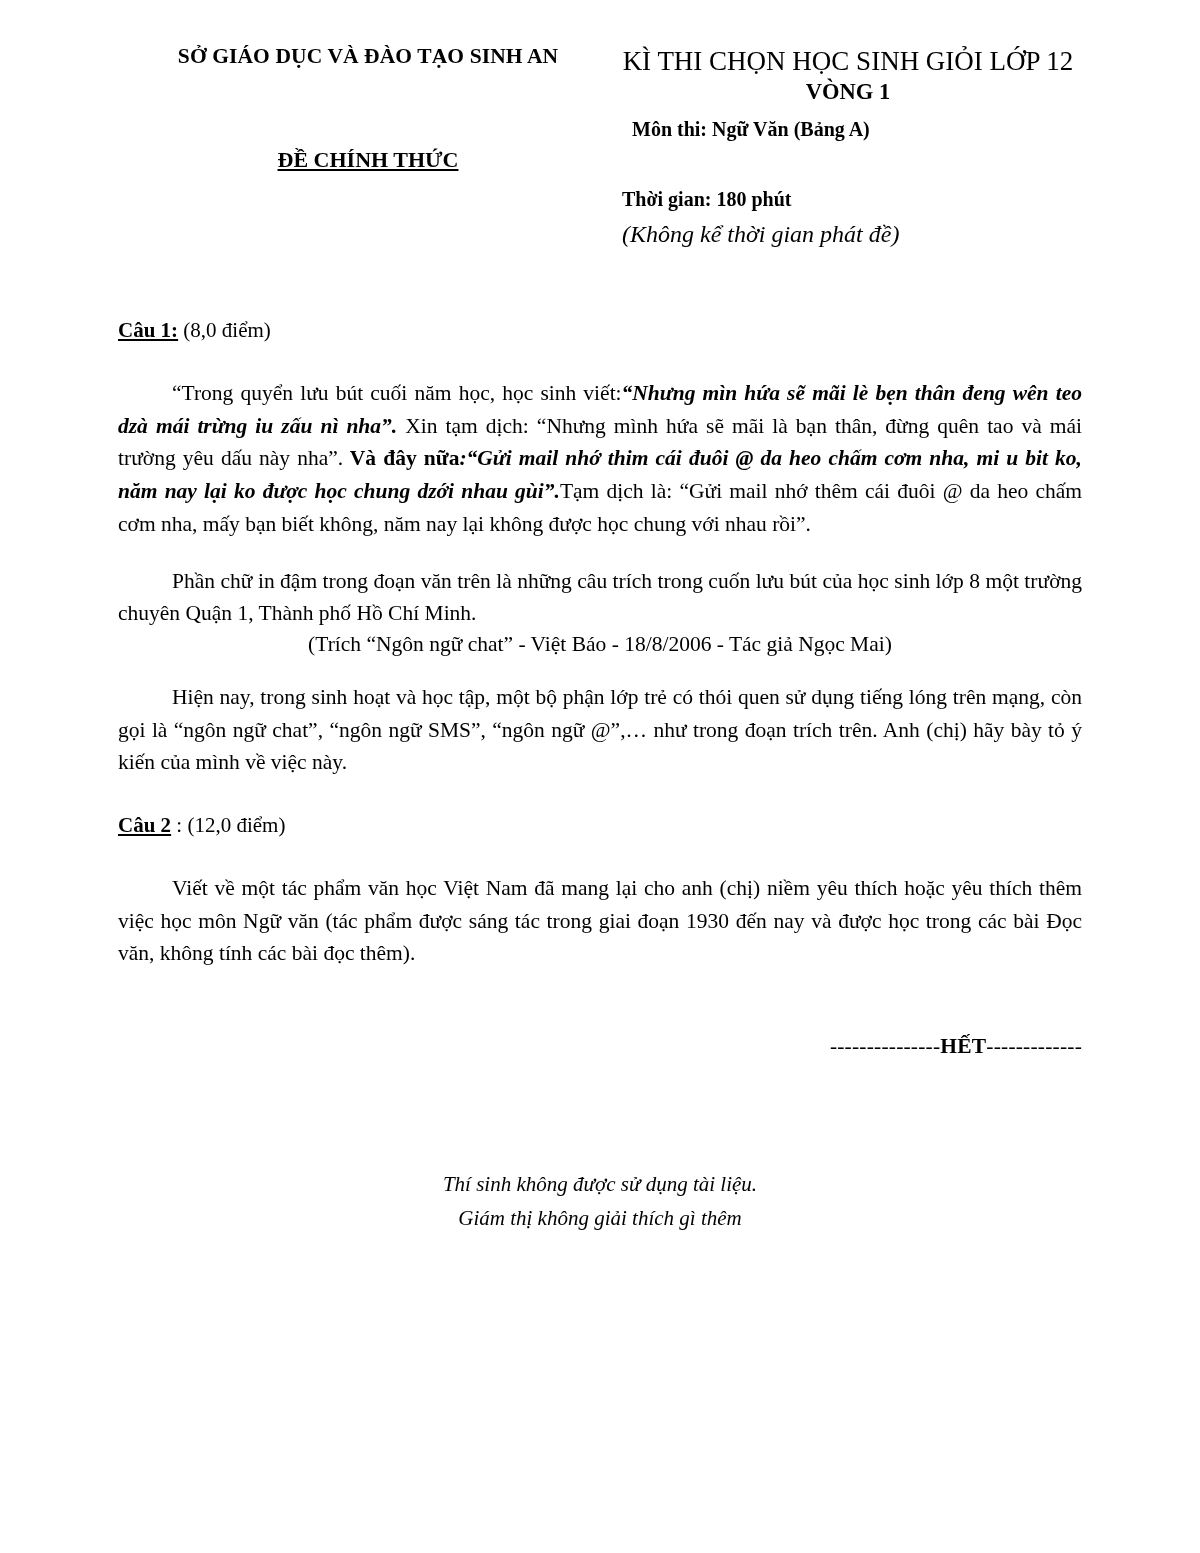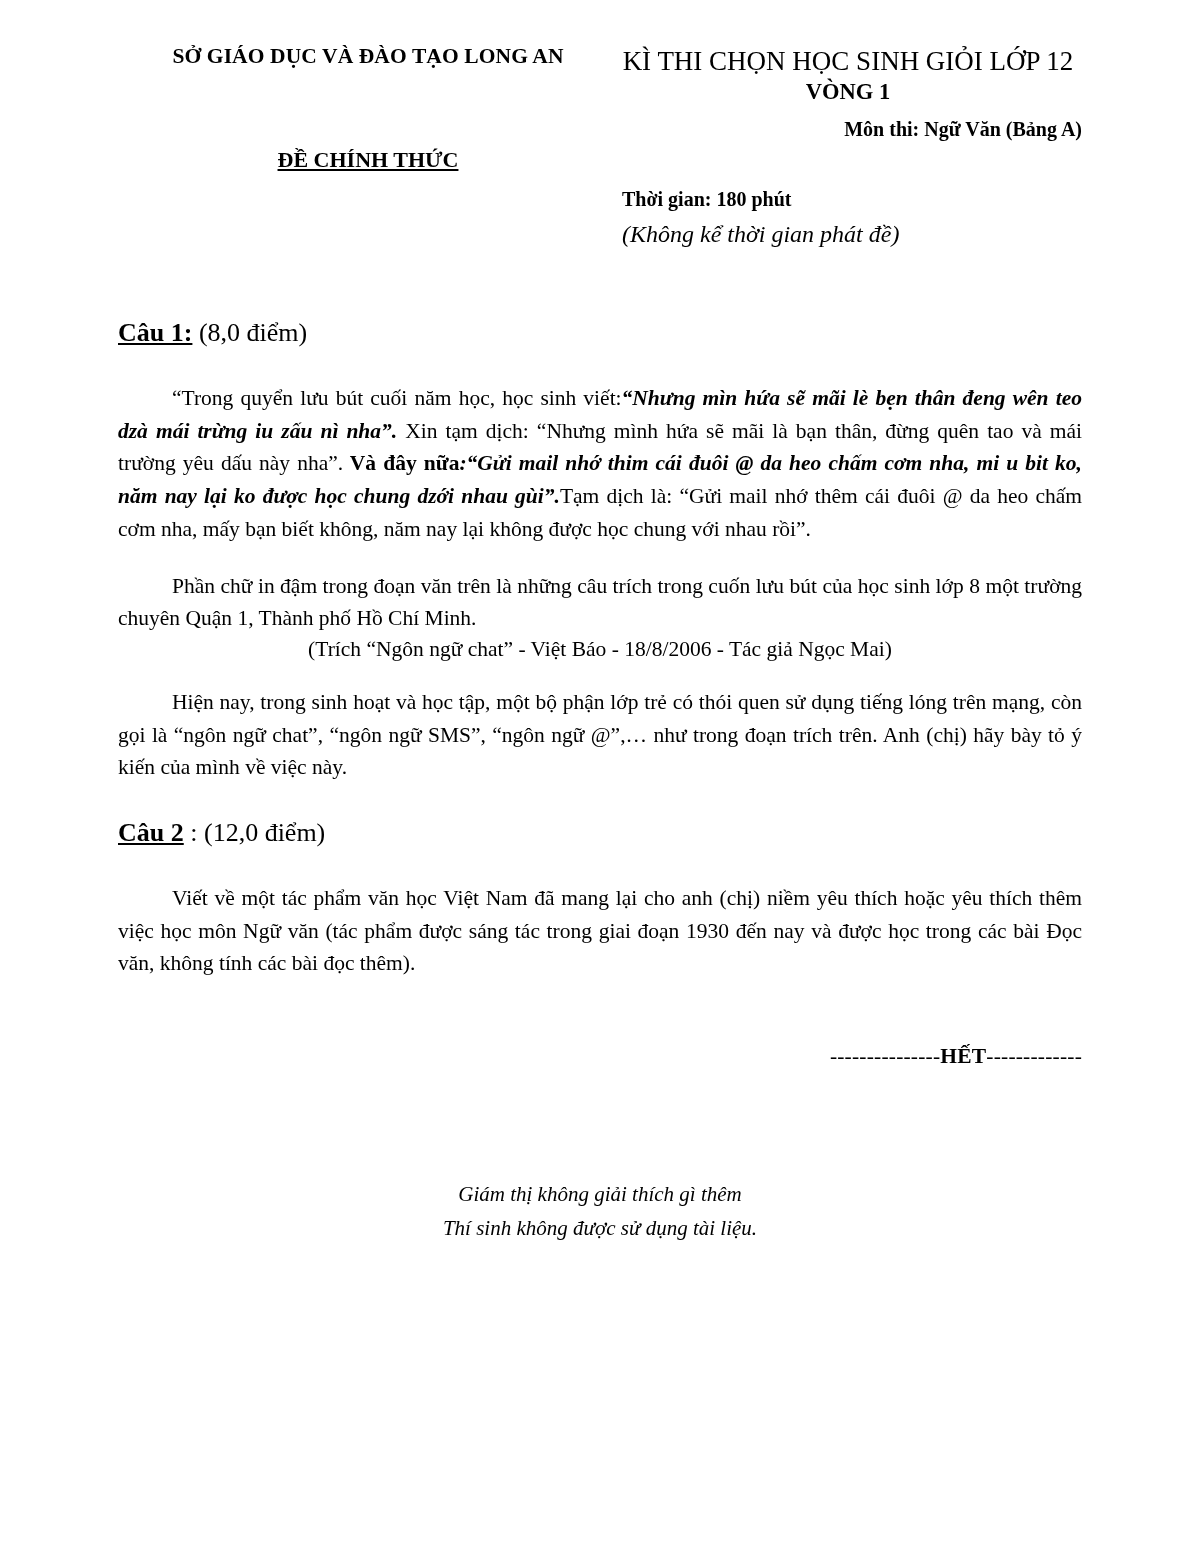--- a/index.html
+++ b/index.html
@@ -62,21 +62,21 @@
   }
   .exam-round {
     font-weight: bold;
     font-size: 22.5px;
     text-align: center;
     margin-left: -8px;
   }
   .subject-line {
     font-weight: bold;
     font-size: 20px;
-    text-align: right;
+    text-align: left;
     margin-top: 13px;
     margin-left: 10px;
   }
   .meta-block {
     margin-top: 43px;
     margin-left: 0px;
   }
   .meta-line {
     font-weight: bold;
     font-size: 20px;
@@ -86,21 +86,21 @@
     font-style: italic;
     font-size: 24px;
     margin-top: 6px;
   }
 
   
   .body-content {
     margin-top: 70px;
   }
   .q-head {
-    font-size: 26px;
+    font-size: 21px;
     margin-bottom: 0;
   }
   .q-head .q-label {
     font-weight: bold;
     text-decoration: underline;
   }
   .para {
     font-size: 21.5px;
     line-height: 1.52;
     text-align: justify;
@@ -138,21 +138,21 @@
   }
 </style>
 </head>
 <body>
 
 <div class="page">
 
   <div class="header">
 
     <div class="header-left">
-      <div class="org-name">SỞ GIÁO DỤC VÀ ĐÀO TẠO LONG AN</div>
+      <div class="org-name">SỞ GIÁO DỤC VÀ ĐÀO TẠO SINH AN</div>
       <span class="official-label">ĐỀ CHÍNH THỨC</span>
     </div>
 
     <div class="header-right">
       <div class="exam-title">KÌ THI CHỌN HỌC SINH GIỎI LỚP 12</div>
       <div class="exam-round">VÒNG 1</div>
       <div class="subject-line">Môn thi: Ngữ Văn (Bảng A)</div>
       <div class="meta-block">
         <div class="meta-line">Thời gian: 180 phút</div>
         <div class="meta-note">(Không kể thời gian phát đề)</div>
@@ -187,18 +187,18 @@
       <span class="q-label">Câu 2</span><span> : (12,0 điểm)</span>
     </div>
 
     <div class="spacer-md"></div>
 
     <p class="para indent">Viết về một tác phẩm văn học Việt Nam đã mang lại cho anh (chị) niềm yêu thích hoặc yêu thích thêm việc học môn Ngữ văn (tác phẩm được sáng tác trong giai đoạn 1930 đến nay và được học trong các bài Đọc văn, không tính các bài đọc thêm).</p>
 
     <div class="het"><span>---------------</span><b>HẾT</b><span>-------------</span></div>
 
     <div class="footer-note">
+      <div>Thí sinh không được sử dụng tài liệu.</div>
       <div>Giám thị không giải thích gì thêm</div>
-      <div>Thí sinh không được sử dụng tài liệu.</div>
     </div>
 
   </div>
 </div>
 
 </body></html>

